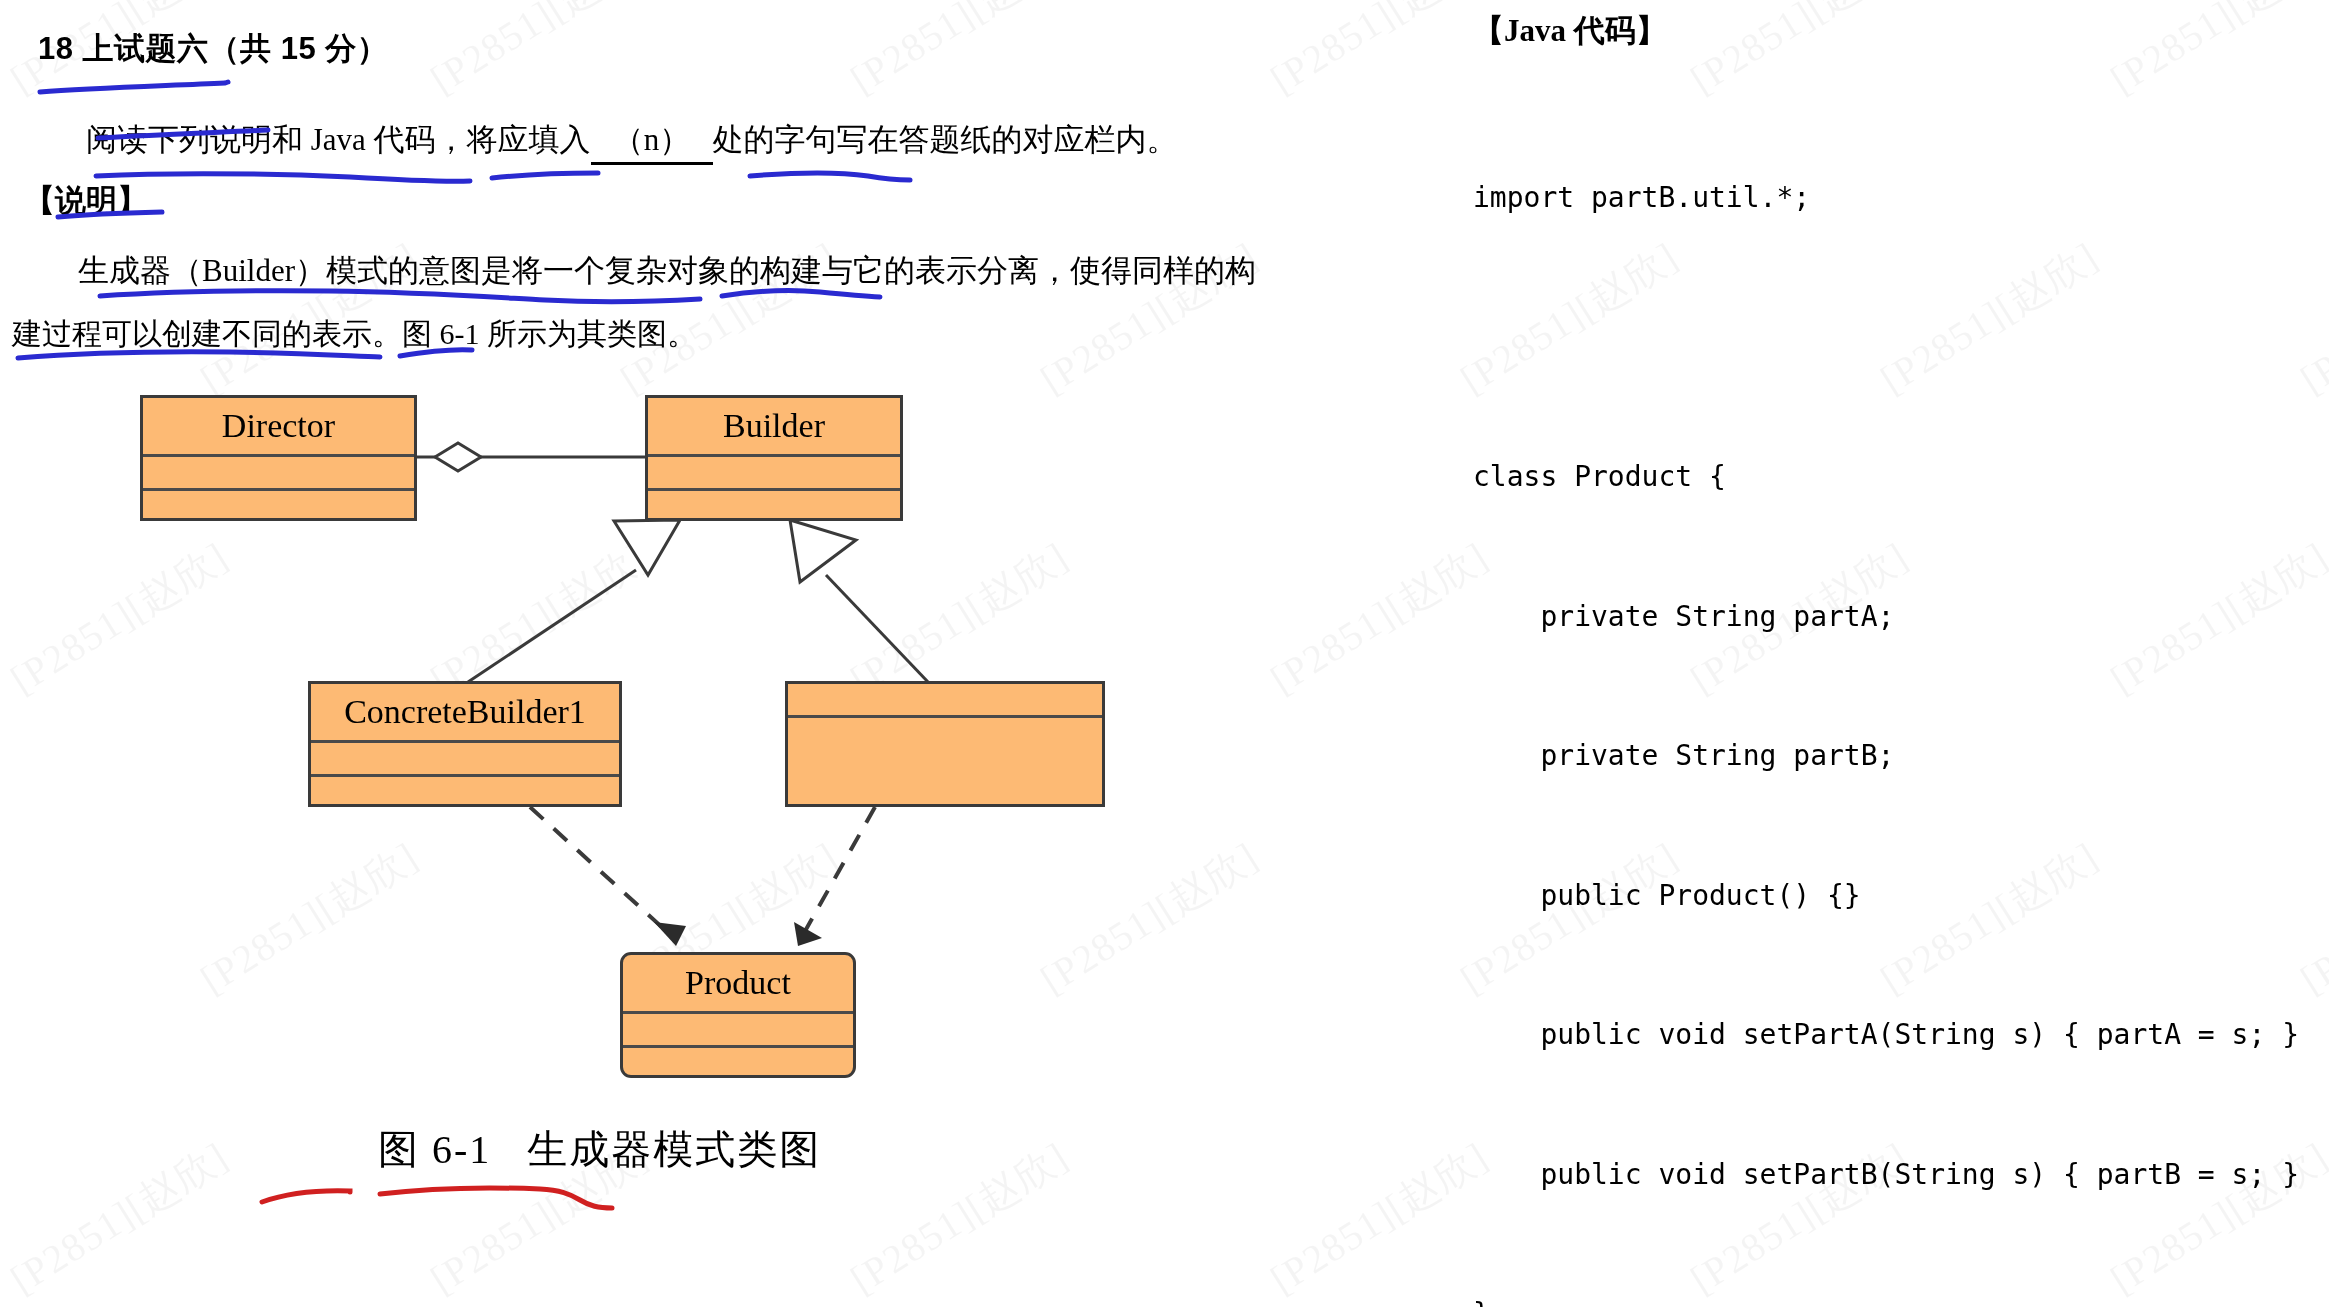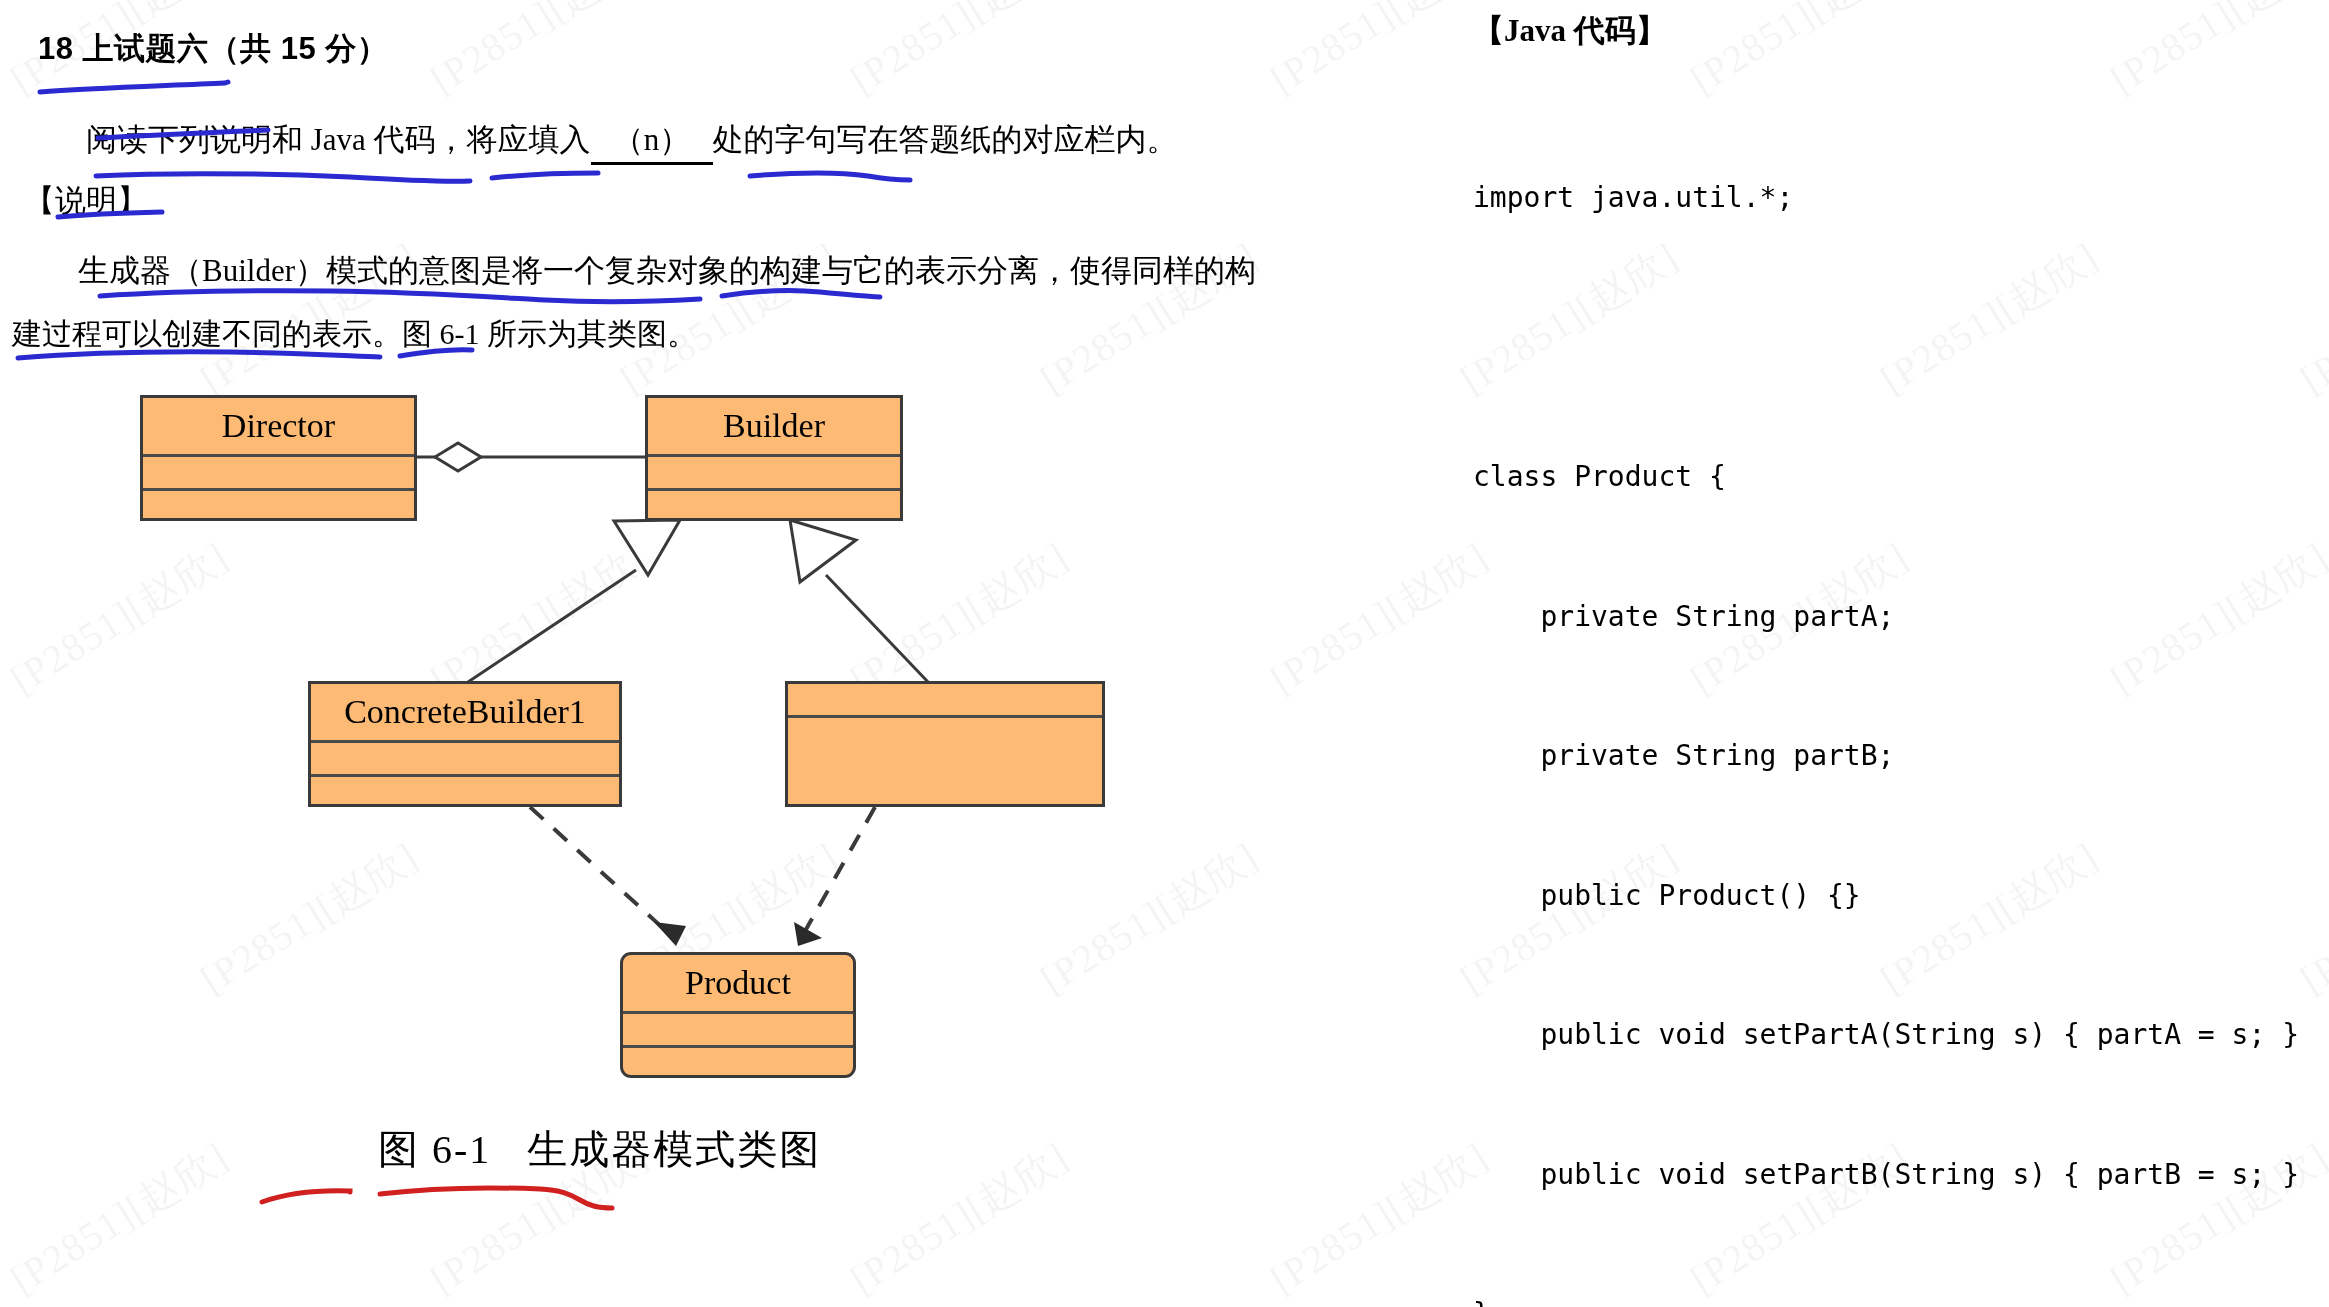--- a/index.html
+++ b/index.html
@@ -71,21 +71,21 @@
     padding: 0 6px;
     min-width: 110px;
     text-align: center;
   }
 
   #section-desc-label {
     position: absolute;
     left: 24px;
     top: 180px;
     font-size: 31px;
-    font-weight: normal;
+    font-weight: bold;
     font-family: "Liberation Serif", serif;
   }
 
   #desc-line-1 {
     position: absolute;
     left: 38px;
     top: 250px;
     font-size: 31px;
     white-space: nowrap;
   }
@@ -313,21 +313,21 @@
       <path d="M 380,14 C 430,8 490,7 540,9 C 560,10 570,14 580,20 C 590,26 598,28 612,28"></path>
     </g>
   </svg>
 
 </div>
 
 <div id="code-column">
   <div id="code-header">【Java 代码】</div>
 
   <div id="code-block">
-    <div class="code-line">import java.util.*;</div>
+    <div class="code-line">import partB.util.*;</div>
     <div class="code-line"></div>
     <div class="code-line">class Product {</div>
     <div class="code-line">    private String partA;</div>
     <div class="code-line">    private String partB;</div>
     <div class="code-line">    public Product() {}</div>
     <div class="code-line">    public void setPartA(String s) { partA = s; }</div>
     <div class="code-line">    public void setPartB(String s) { partB = s; }</div>
     <div class="code-line">}</div>
     
     

